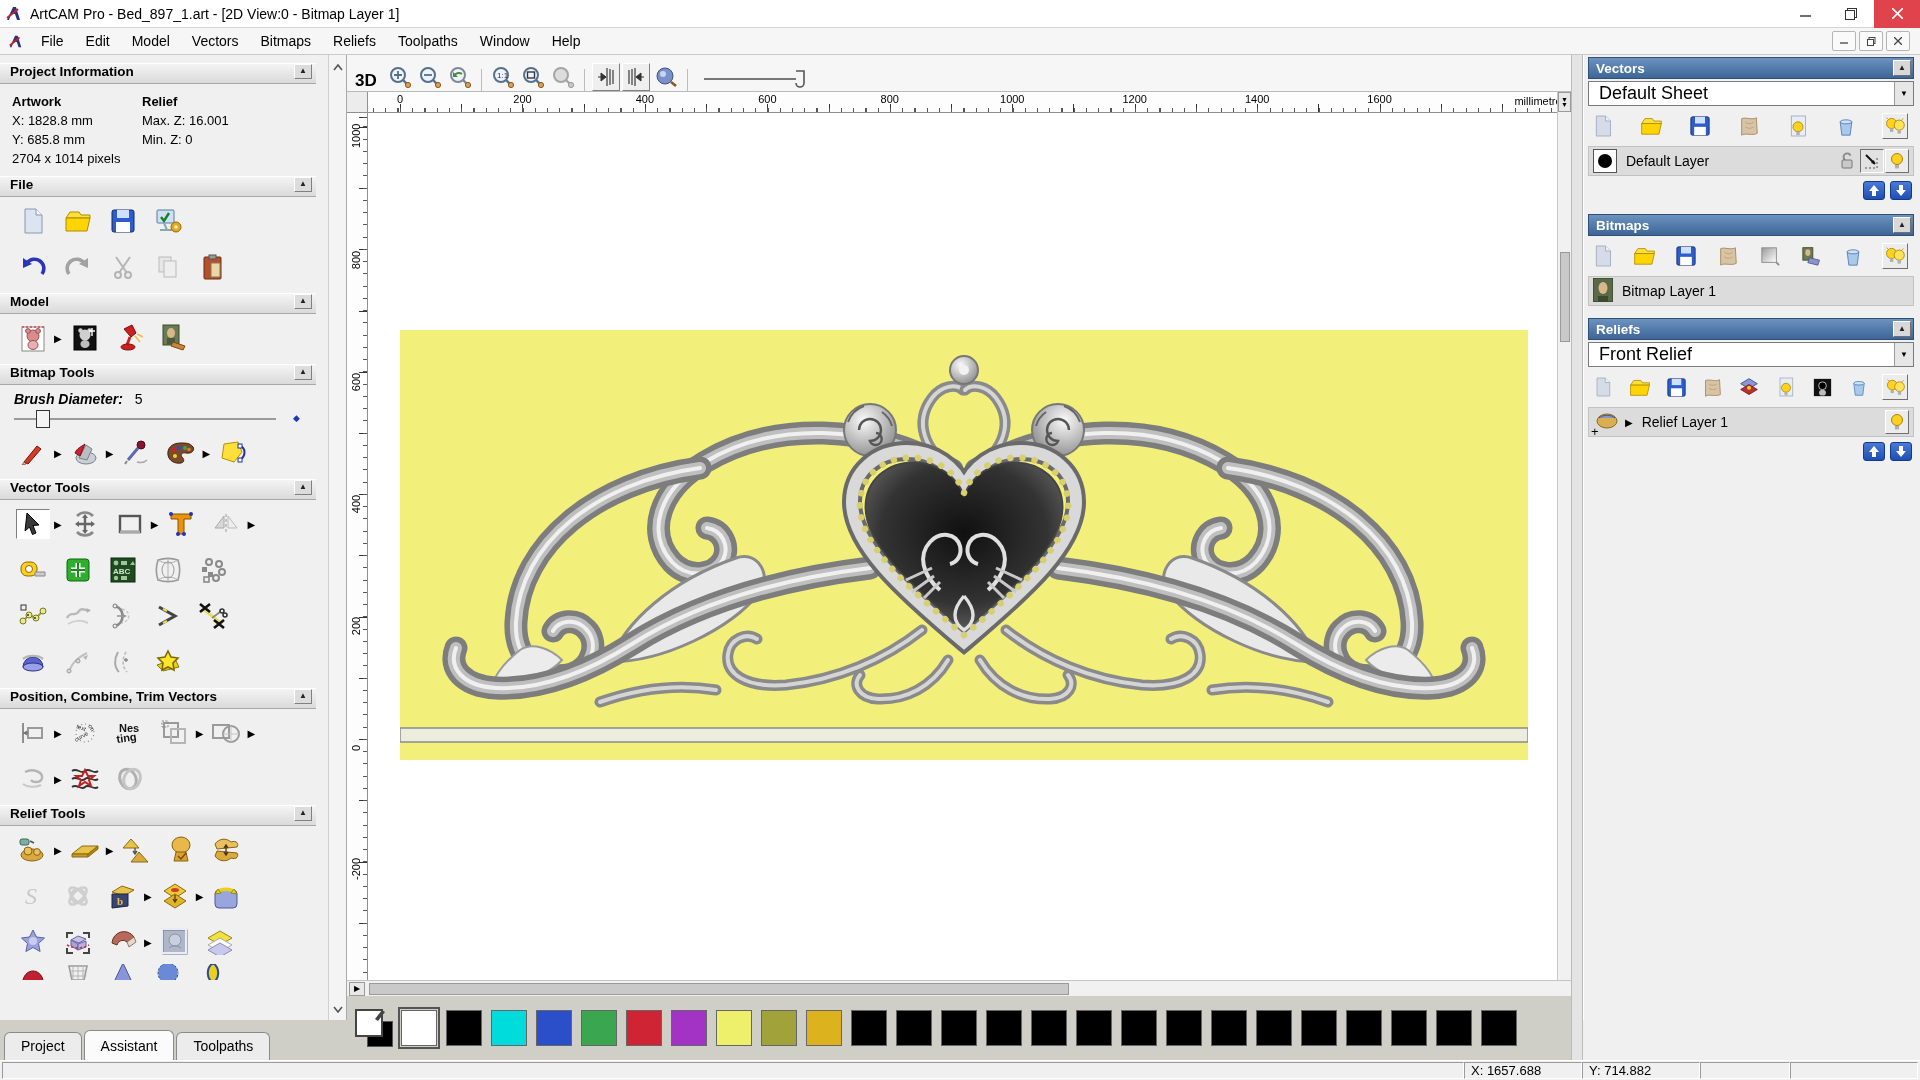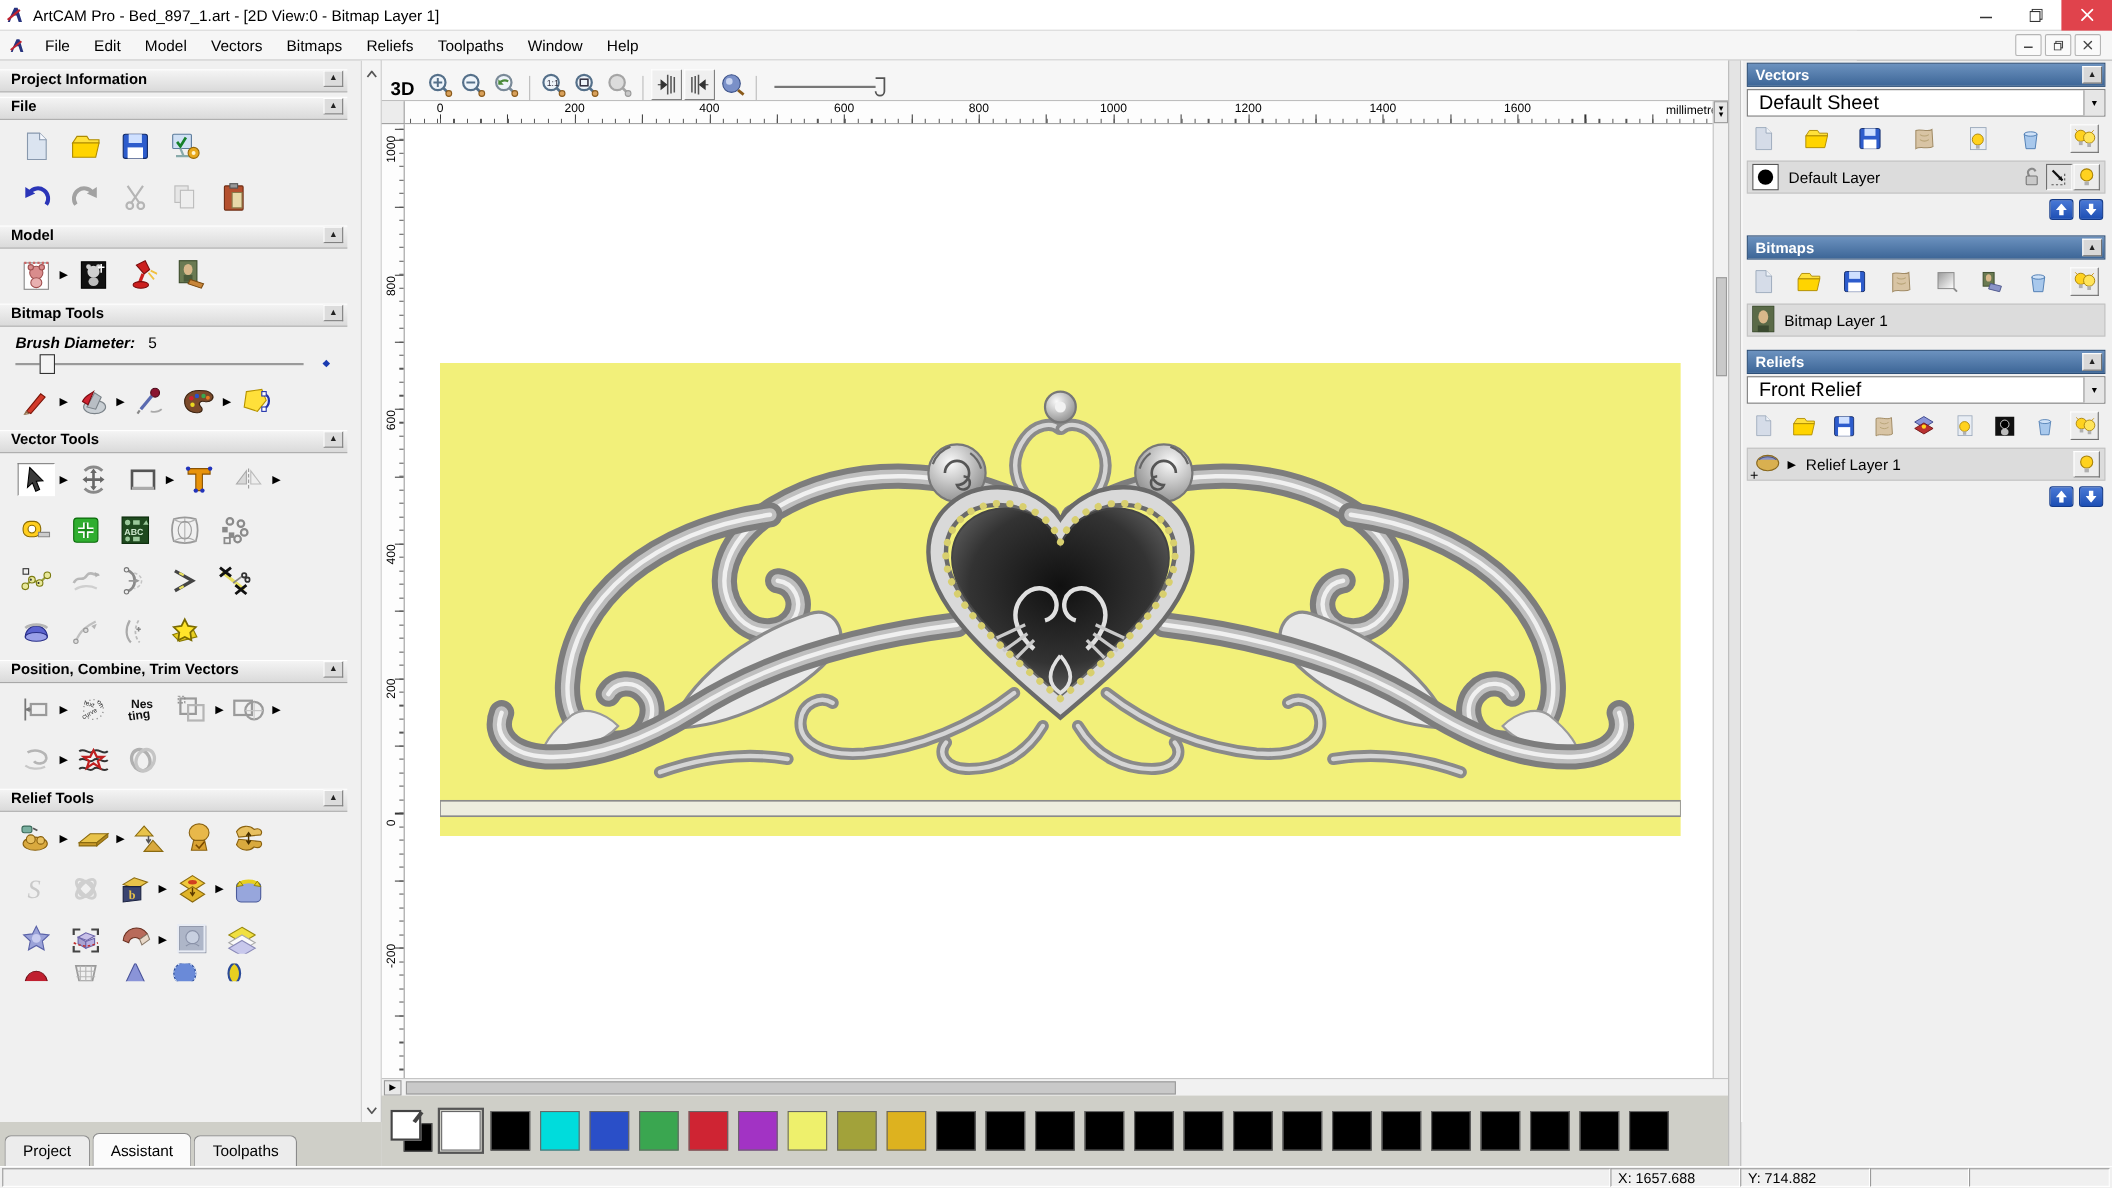--- a/index.html
+++ b/index.html
@@ -208,20 +208,33 @@
         </span>
     </div>
   </div>
 
   <div class="left-col">
     <div class="lp-content">
 
       <div class="sec-h">
         <span class="t">Project Information</span>
         <span class="rollup">▲</span>
+      </div>
+      <div class="pi-body">
+        <div class="pi-colA">
+          <div class="pi-head">Artwork</div>
+          <div>X: 1828.8 mm</div>
+          <div>Y: 685.8 mm</div>
+          <div>2704 x 1014 pixels</div>
+        </div>
+        <div class="pi-colB">
+          <div class="pi-head">Relief</div>
+          <div>Max. Z: 16.001</div>
+          <div>Min. Z: 0</div>
+        </div>
       </div>
 
       <div class="sec-h">
         <span class="t">File</span>
         <span class="rollup">▲</span>
       </div>
       <div class="icon-row">
         <span class="icn">
             <svg width="24" height="26" viewBox="0 0 24 26">
               <path d="M4 1h11l6 6v18H4z" fill="#dbe4f0" stroke="#8898ad"></path>

